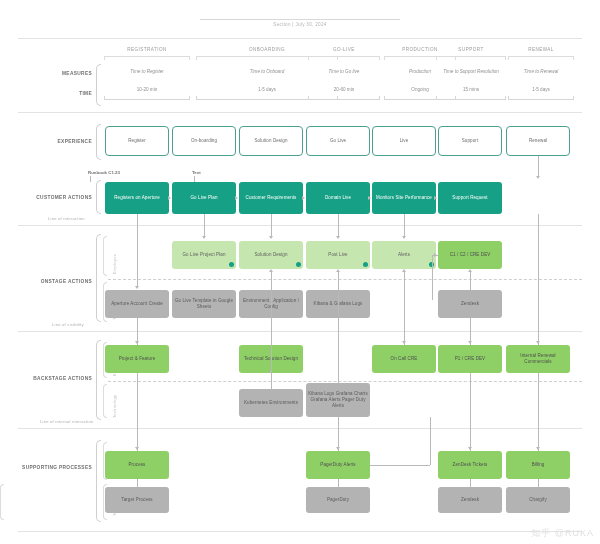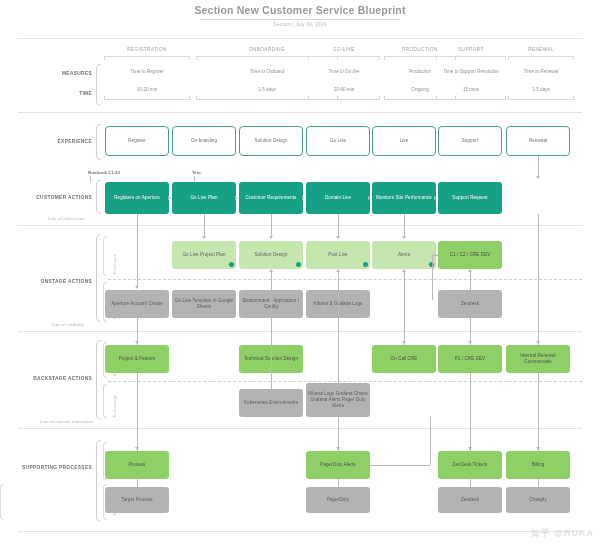--- a/index.html
+++ b/index.html
@@ -101,29 +101,28 @@
     width:0;height:0;border-left:2px solid transparent;border-right:2px solid transparent;
     border-bottom:3px solid #b9b9b9;
   }
   .arrow-r{
     width:0;height:0;border-top:2px solid transparent;border-bottom:2px solid transparent;
     border-left:3px solid #b9b9b9;
   }
 
   .watermark{
     right:6px;bottom:4px;font-size:9px;color:#e0e0e0;letter-spacing:1px;
-    font-weight:bold;
+    font-weight:normal;
   }
 </style>
 </head>
 <body>
 
 <div id="canvas">
 
-  <div class="abs title">Section New Customer Service Blueprint</div>
   <div class="abs title-rule"></div>
   <div class="abs subtitle">Section   |   July 30, 2024</div>
 
   <div class="abs hrule" style="left:18px;top:38px;width:564px;"></div>
 
   <div id="colheads">
       <div class="abs colhead" style=";left:104px;top:47px;width:86px;">REGISTRATION</div>
       <div class="abs colhead-line" style=";left:104px;top:56px;width:86px;"></div>
       <div class="abs coltick" style=";left:104px;top:56px;height:4px;"></div>
       <div class="abs coltick" style=";left:189px;top:56px;height:4px;"></div>

